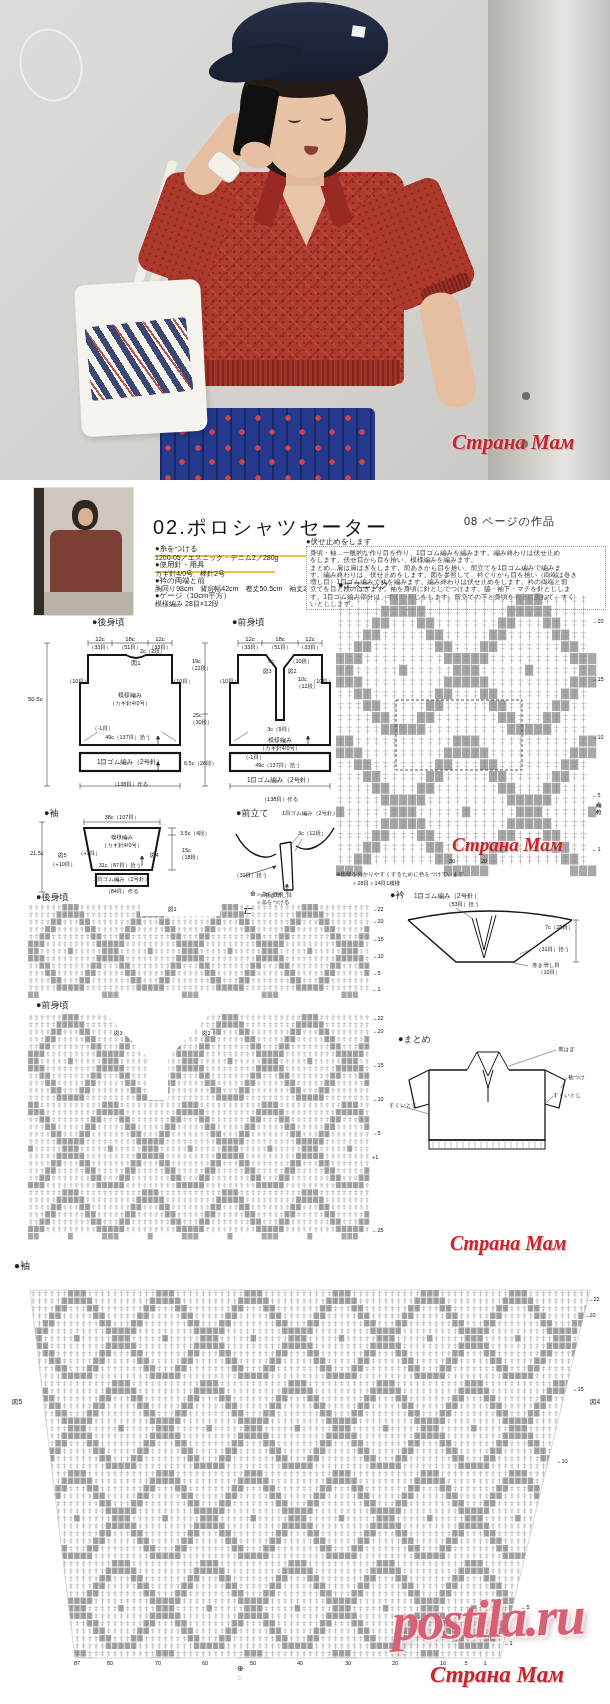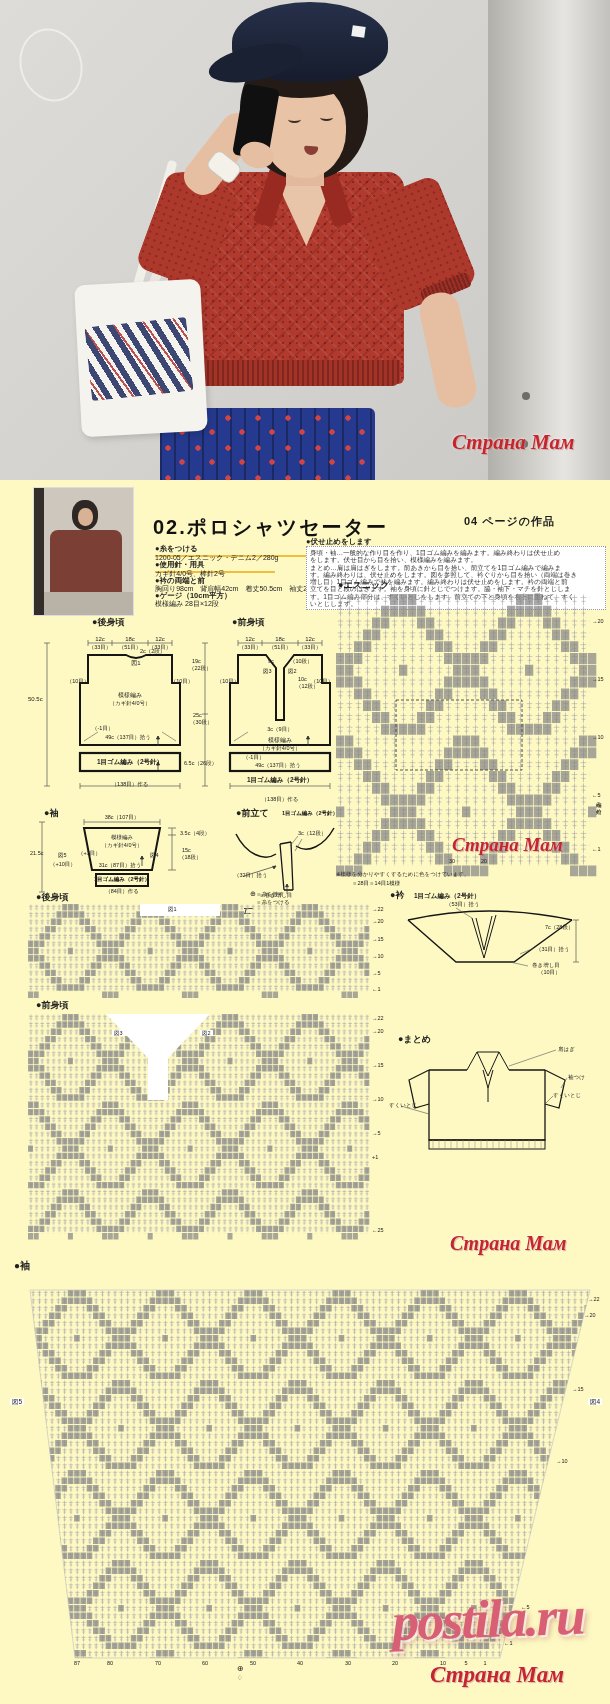--- a/index.html
+++ b/index.html
@@ -1,23 +1,23 @@
 <!DOCTYPE html>
 <html><head>
 <meta charset="utf-8">
 <style>
 *{margin:0;padding:0;box-sizing:border-box}
 html,body{background:#9a9a9a}
-#page{position:relative;width:610px;height:1704px;background:#fef9c3;overflow:hidden;margin:0 auto;
+#page{position:relative;width:610px;height:1704px;background:#ffffff;overflow:hidden;margin:0 auto;
   font-family:"Liberation Sans","DejaVu Sans",sans-serif;color:#1d1d1d}
 .ab{position:absolute}
 .t{font-size:6px;line-height:1.15;color:#222;white-space:nowrap}
 .t5{font-size:5.5px}.t65{font-size:6.5px}.t7{font-size:7px}.t75{font-size:7.5px}
 .t8{font-size:8px}.t9{font-size:9px}.t10{font-size:10px}
-.b{font-weight:700}
+.b{font-weight:400}
 .cx{transform:translateX(-50%)}
 .hl{border-bottom:2.5px solid #eebf3f;padding-bottom:1px}
 .wm{font-family:"Liberation Serif","DejaVu Serif",serif;font-style:italic;font-weight:700;
   color:#c5252c;text-shadow:0 0 3px rgba(255,255,255,.85),1px 1px 1px rgba(120,0,10,.35)}
 .postila{font-family:"Liberation Serif","DejaVu Serif",serif;font-style:italic;font-weight:700;
   color:#d85f74;letter-spacing:-2px;
   text-shadow:2px 2px 0 rgba(255,255,255,.65),3px 3px 6px rgba(140,20,40,.35)}
 .points-box{border:1px dotted #999;padding:2px 3px;background:#fff}
 .points-box div{font-size:6.6px;line-height:7.3px;white-space:nowrap;color:#333}
 .chip{background:#fff;padding:0 2px}
@@ -88,21 +88,21 @@
   <span class="ab b" style="left:153px;top:514px;font-size:20px;letter-spacing:2px;color:#111">02.ポロシャツセーター</span>
   <span class="ab t b t75 hl" style="left:155px;top:545px;width:155px;display:inline-block">●糸をつける</span>
   <span class="ab t t7" style="left:155px;top:554px">1200-05／エスニック・デニム2／280g</span>
   <span class="ab t b t75 hl" style="left:155px;top:561px;width:120px;display:inline-block">●使用針・用具</span>
   <span class="ab t t7" style="left:155px;top:570px">カギ針4/0号、棒針2号</span>
   <span class="ab t b t75" style="left:155px;top:577px">●衿の両端と前</span>
   <span class="ab t t7" style="left:155px;top:585px">胸回り98cm　背肩幅42cm　着丈50.5cm　袖丈21.5cm</span>
   <span class="ab t b t75" style="left:155px;top:592px">●ゲージ（10cm平方）</span>
   <span class="ab t t7" style="left:155px;top:600px">模様編み 28目×12段</span>
 
-  <span class="ab b" style="left:464px;top:514px;font-size:11px;letter-spacing:1px">04 ページの作品</span>
+  <span class="ab b" style="left:464px;top:514px;font-size:11px;letter-spacing:1px">08 ページの作品</span>
   <span class="ab t b t75" style="left:306px;top:538px">●伏せ止めをします</span>
   <div class="ab points-box" style="left:306px;top:546px;width:300px">
     <div>身頃・袖…一般的な作り目を作り、1目ゴム編みを編みます。編み終わりは伏せ止め</div>
     <div>をします。伏せ目から目を拾い、模様編みを編みます。</div>
     <div>まとめ…肩は肩はぎをします。前あきから目を拾い、前立てを1目ゴム編みで編みま</div>
     <div>す。編み終わりは、伏せ止めをします。図を参照して、衿ぐりから目を拾い（両端は巻き</div>
     <div>増し目）1目ゴム編みで衿を編みます。編み終わりは伏せ止めをします。衿の両端と前</div>
     <div>立てを目と段のはぎます。袖を身頃に針とじでつけます。脇・袖下・マチを針とじしま</div>
     <div>す。1目ゴム編み部分は、すくいとじをします。前立ての下と身頃を右上に重ねて、すく</div>
     <div>いとじします。</div>

